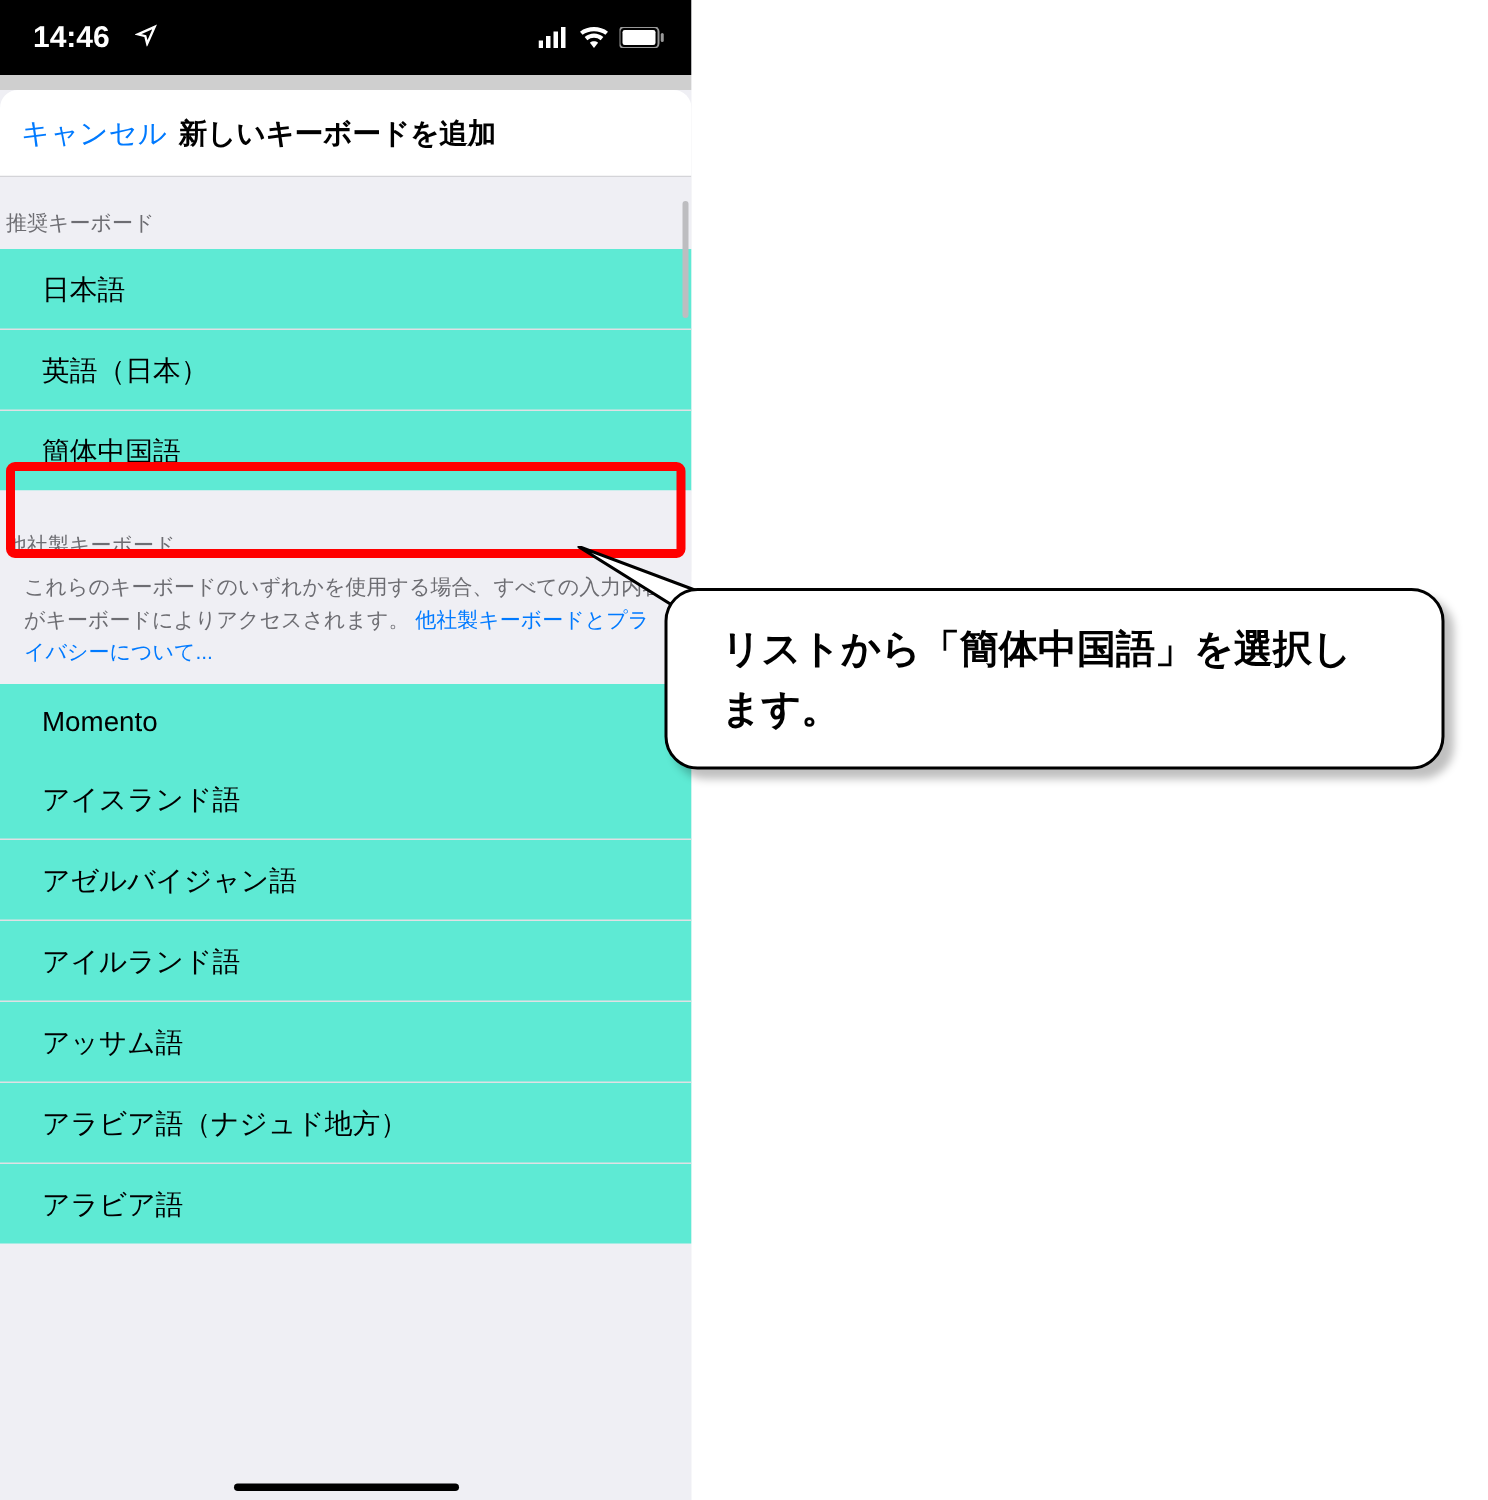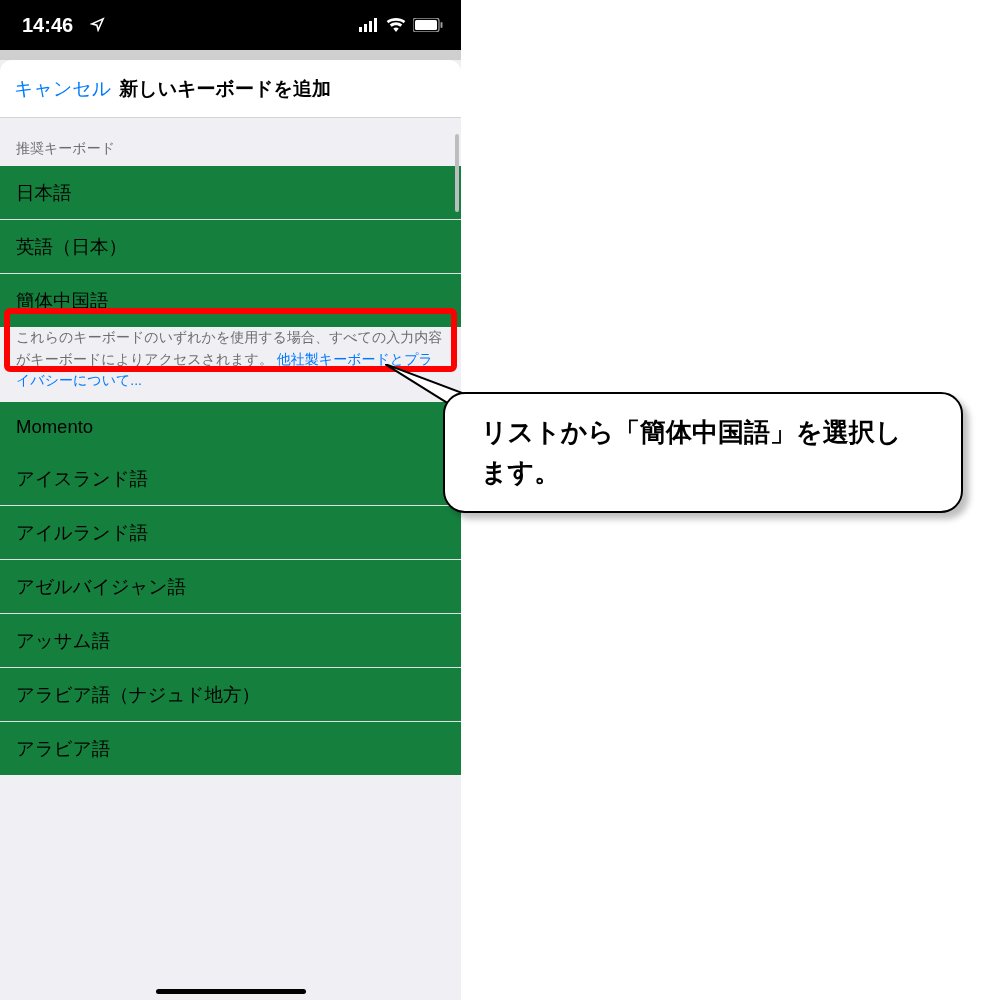--- a/index.html
+++ b/index.html
@@ -59,36 +59,36 @@
   .nav-cancel {
     color: #007aff;
     font-size: 19px;
   }
   .nav-title {
     color: #000000;
     font-size: 19px;
     font-weight: 700;
   }
   .section-header {
-    padding: 22px 16px 8px 16px;
+    padding: 22px 16px 8px 4px;
     font-size: 14px;
     color: #6d6d72;
     background: #efeff4;
   }
   .section-header.tall { padding-top: 28px; }
   .section-subtext {
     font-size: 14px;
     color: #6d6d72;
     line-height: 1.55;
     padding: 0 16px 10px 16px;
   }
   .section-subtext .link { color: #007aff; }
   .cell {
-    background: #15803d;
-    padding: 14px 16px;
+    background: #5eead4;
+    padding: 14px 28px;
     font-size: 18.5px;
     color: #000000;
     border-bottom: 1px solid #e0e0e4;
   }
   .cell:last-child { border-bottom: none; }
   .highlight {
     position: absolute;
     left: 4px;
     top: 308px;
     width: 453px;
@@ -188,32 +188,33 @@
     <span class="nav-title">新しいキーボードを追加</span>
   </div>
 
   <div class="section-header">推奨キーボード</div>
   <div>
     <div class="cell">日本語</div>
     <div class="cell">英語（日本）</div>
     <div class="cell">簡体中国語</div>
   </div>
 
+  <div class="section-header tall">他社製キーボード</div>
   <div class="section-subtext">
     <span>これらのキーボードのいずれかを使用する場合、すべての入力内容がキーボードによりアクセスされます。</span>
     <span class="link">他社製キーボードとプライバシーについて...</span>
   </div>
   <div>
     <div class="cell">Momento</div>
   </div>
 
   <div>
     <div class="cell">アイスランド語</div>
+    <div class="cell">アゼルバイジャン語</div>
     <div class="cell">アイルランド語</div>
-    <div class="cell">アゼルバイジャン語</div>
     <div class="cell">アッサム語</div>
     <div class="cell">アラビア語（ナジュド地方）</div>
     <div class="cell">アラビア語</div>
   </div>
 
   <div class="scroll-indicator"></div>
   <div class="home-indicator"></div>
 </div>
 
 <div class="highlight"></div>

